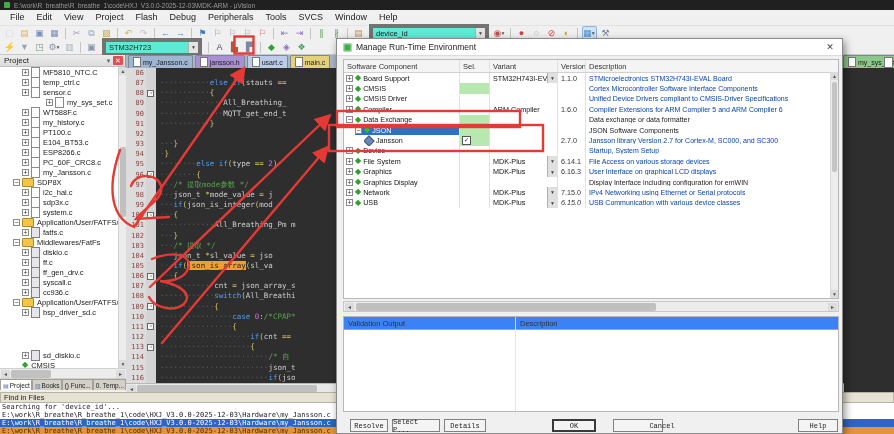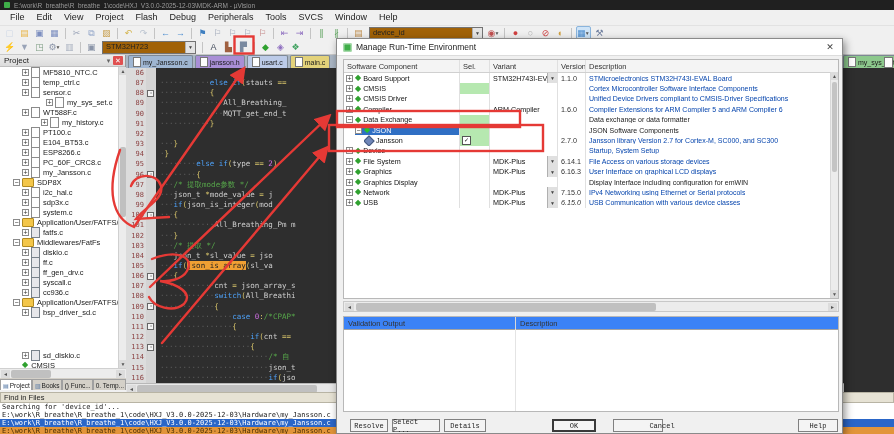--- a/index.html
+++ b/index.html
@@ -13,21 +13,21 @@
   .titlebar .ttxt{color:#9a9a9a;font-size:6.5px;white-space:nowrap;overflow:hidden;}
   .menubar{left:0;top:10px;width:894px;height:16px;background:#f0f0f0;display:flex;align-items:center;padding-left:4px;box-sizing:border-box;border-bottom:1px solid #e2e2e2;}
   .menu-item{font-size:9px;color:#222;padding:0 6px;line-height:15px;cursor:default;}
   .tbrow{left:0;width:894px;background:#f0f0f0;display:flex;align-items:center;padding-left:2px;box-sizing:border-box;}
   .tb1{top:26px;height:14px;}
   .tb2{top:40px;height:15px;border-bottom:1px solid #c8c8c8;}
   .tbicon{width:13px;height:12px;display:inline-flex;align-items:center;justify-content:center;font-size:9px;margin:0 1px;flex:none;border-radius:2px;}
   .tbicon.hl{background:#cfe4f7;border:1px solid #8ab4dc;}
   .tbsep{width:1px;height:11px;background:#c4c4c4;margin:0 3px;flex:none;}
   .tbdd{font-size:5px;color:#555;margin-left:-1px;}
-  .combo{height:11px;background:#a16207;border:1px solid #737373;display:inline-flex;margin:0 3px;flex:none;}
+  .combo{height:11px;background:#5eead4;border:4px solid #737373;display:inline-flex;align-items:center;margin:0 3px;flex:none;}
   .combo .cv{font-size:7.5px;color:#222;padding:0 3px;flex:1;white-space:nowrap;overflow:hidden;}
   .combo .cd{width:9px;height:100%;background:#e4e4e4;border-left:1px solid #b0b0b0;font-size:5px;color:#444;display:flex;align-items:center;justify-content:center;}
   
   .project{left:0;top:55px;width:126px;height:335px;background:#f4f4f4;border-right:1px solid #9a9a9a;box-sizing:border-box;}
   .p-head{position:absolute;left:0;top:0;width:100%;height:12px;background:linear-gradient(#ececec,#dcdcdc);border-bottom:1px solid #c0c0c0;display:flex;align-items:center;padding:0 2px 0 4px;box-sizing:border-box;}
   .p-head .pt{font-size:8px;color:#222;flex:1;}
   .p-pin{width:9px;height:9px;font-size:7px;color:#666;display:flex;align-items:center;justify-content:center;}
   .p-close{width:10px;height:9px;background:#e05050;color:#fff;font-size:7px;line-height:9px;text-align:center;border-radius:1px;}
   .p-tree{position:absolute;left:0;top:12px;width:126px;height:301px;background:#fff;overflow:hidden;}
   .trow{height:10px;display:flex;align-items:center;white-space:nowrap;}
@@ -239,21 +239,21 @@
       <div class="trow" style="padding-left: 22px; margin-left: 24px;">
         <span class="texp">+</span>
         <span class="ic-file"></span>
         <span class="lbl">my_sys_set.c</span>
       </div>
       <div class="trow" style="padding-left: 22px;">
         <span class="texp">+</span>
         <span class="ic-file"></span>
         <span class="lbl">WT588F.c</span>
       </div>
-      <div class="trow" style="padding-left: 22px; margin-left: 19px;">
+      <div class="trow" style="padding-left: 22px;">
         <span class="texp">+</span>
         <span class="ic-file"></span>
         <span class="lbl">my_history.c</span>
       </div>
       <div class="trow" style="padding-left: 22px;">
         <span class="texp">+</span>
         <span class="ic-file"></span>
         <span class="lbl">PT100.c</span>
       </div>
       <div class="trow" style="padding-left: 22px;">

